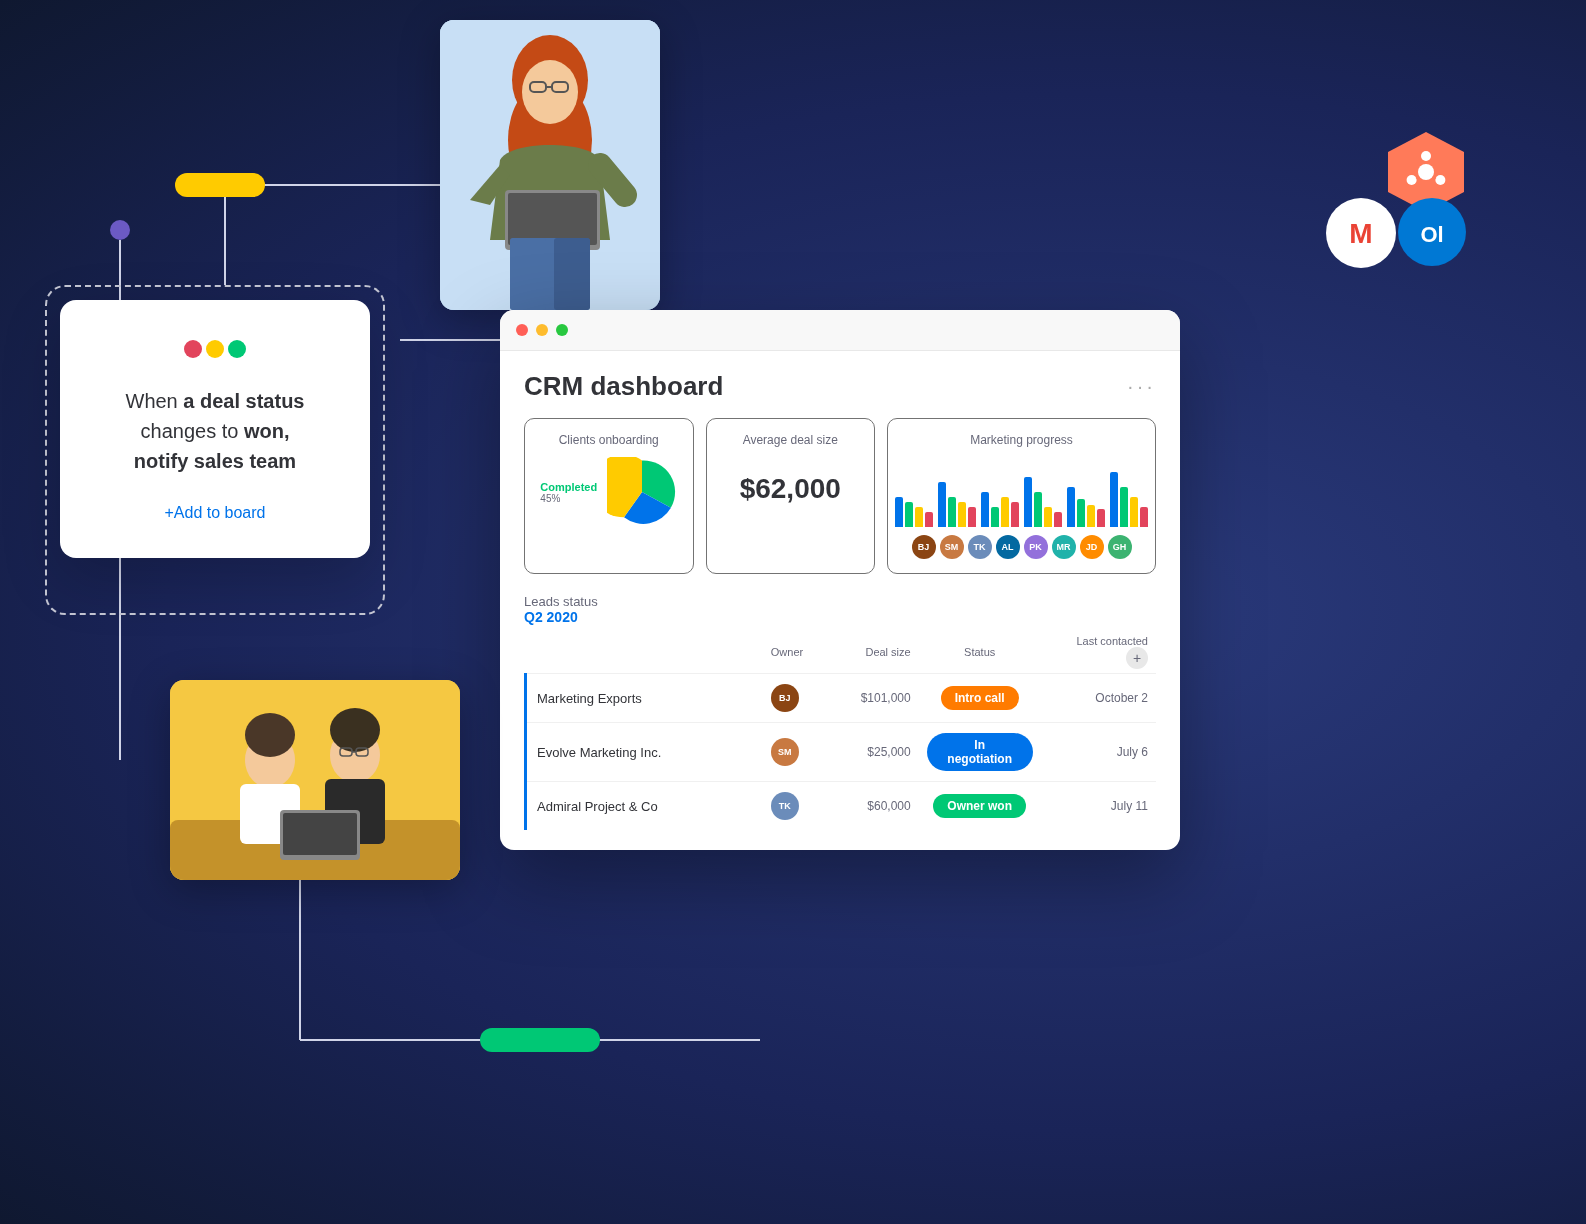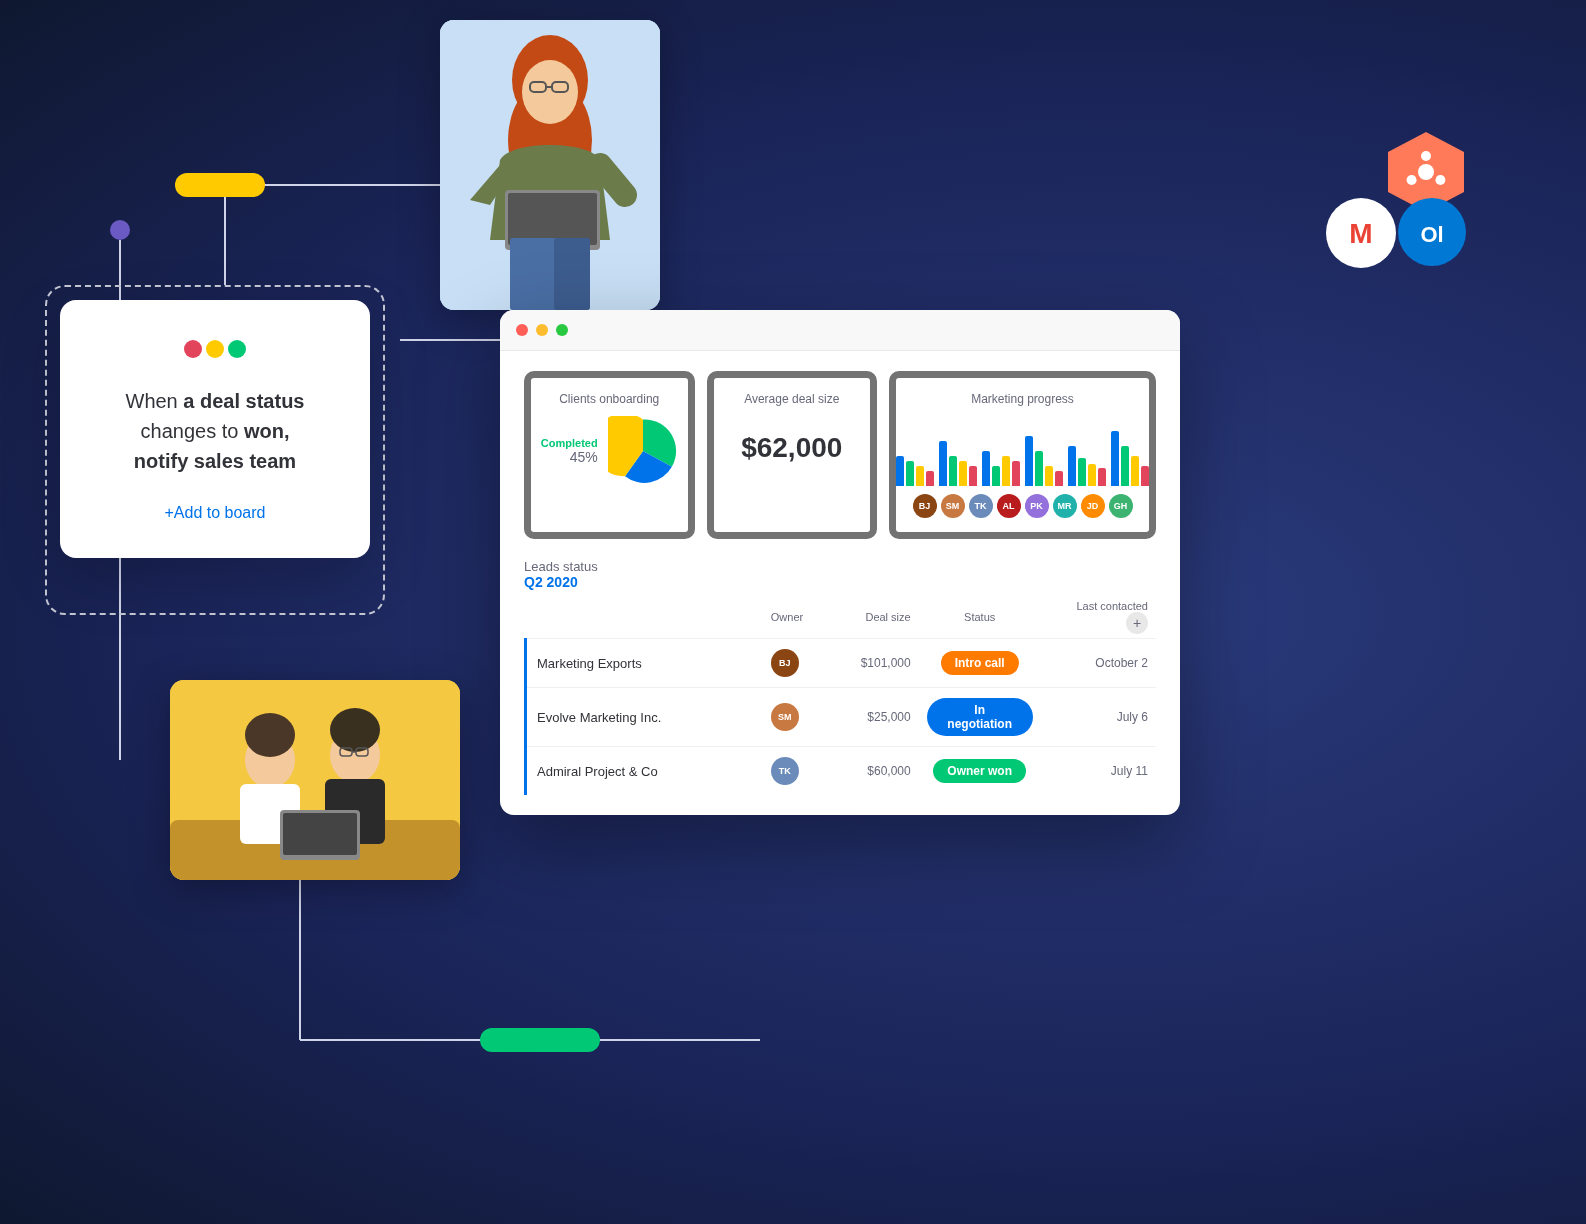--- a/index.html
+++ b/index.html
@@ -141,23 +141,23 @@
     }
 
     
     .stats-row {
       display: flex;
       gap: 12px;
       margin-bottom: 20px;
     }
     .stat-card {
       flex: 1;
-      border: 7px solid #737373;
+      border: 1px solid #737373;
       border-radius: 10px;
-      padding: 14px 0;
+      padding: 14px 7px;
     }
     .stat-label {
       font-size: 12px;
       color: #676879;
       margin-bottom: 10px;
       text-align: center;
     }
 
     
     .pie-container {
@@ -165,23 +165,22 @@
       align-items: center;
       gap: 10px;
       justify-content: center;
     }
     .pie-legend {
       font-size: 11px;
       color: #00c875;
       font-weight: 600;
     }
     .pie-legend-sub {
-      font-size: 14px;
+      font-size: 10px;
       color: #676879;
-      text-align: right;
     }
 
     
     .deal-size-value {
       font-size: 28px;
       font-weight: 700;
       color: #323338;
       text-align: center;
       padding: 16px 0;
     }
@@ -433,20 +432,24 @@
     </div>
   </div>
 
   <div class="crm-window">
     <div class="window-titlebar">
       <div class="titlebar-dot dot-close"></div>
       <div class="titlebar-dot dot-min"></div>
       <div class="titlebar-dot dot-max"></div>
     </div>
     <div class="crm-body">
+      <div class="crm-header">
+        <span class="crm-title">CRM dashboard</span>
+        <span class="crm-dots">···</span>
+      </div>
 
       <div class="stats-row">
 
         <div class="stat-card">
           <div class="stat-label">Clients onboarding</div>
           <div class="pie-container">
             <div>
               <div class="pie-legend">Completed</div>
               <div class="pie-legend-sub">45%</div>
             </div>
@@ -504,21 +507,21 @@
                 <div class="bar" style="background-color: rgb(0, 115, 234); height: 55px;"></div>
                 <div class="bar" style="background-color: rgb(0, 200, 117); height: 40px;"></div>
                 <div class="bar" style="background-color: rgb(255, 203, 0); height: 30px;"></div>
                 <div class="bar" style="background-color: rgb(226, 68, 92); height: 20px;"></div>
               </div>
             </div>
           <div class="avatars-row">
             <div class="avatar-circle" style="background:#8b4513">BJ</div>
             <div class="avatar-circle" style="background:#c87941">SM</div>
             <div class="avatar-circle" style="background:#6b8cba">TK</div>
-            <div class="avatar-circle" style="background:#b91c1c">AL</div>
+            <div class="avatar-circle" style="background:#0369a1">AL</div>
             <div class="avatar-circle" style="background:#9370db">PK</div>
             <div class="avatar-circle" style="background:#20b2aa">MR</div>
             <div class="avatar-circle" style="background:#ff8c00">JD</div>
             <div class="avatar-circle" style="background:#3cb371">GH</div>
           </div>
         </div>
       </div>
 
       <div class="leads-section">
         <div class="leads-header">

